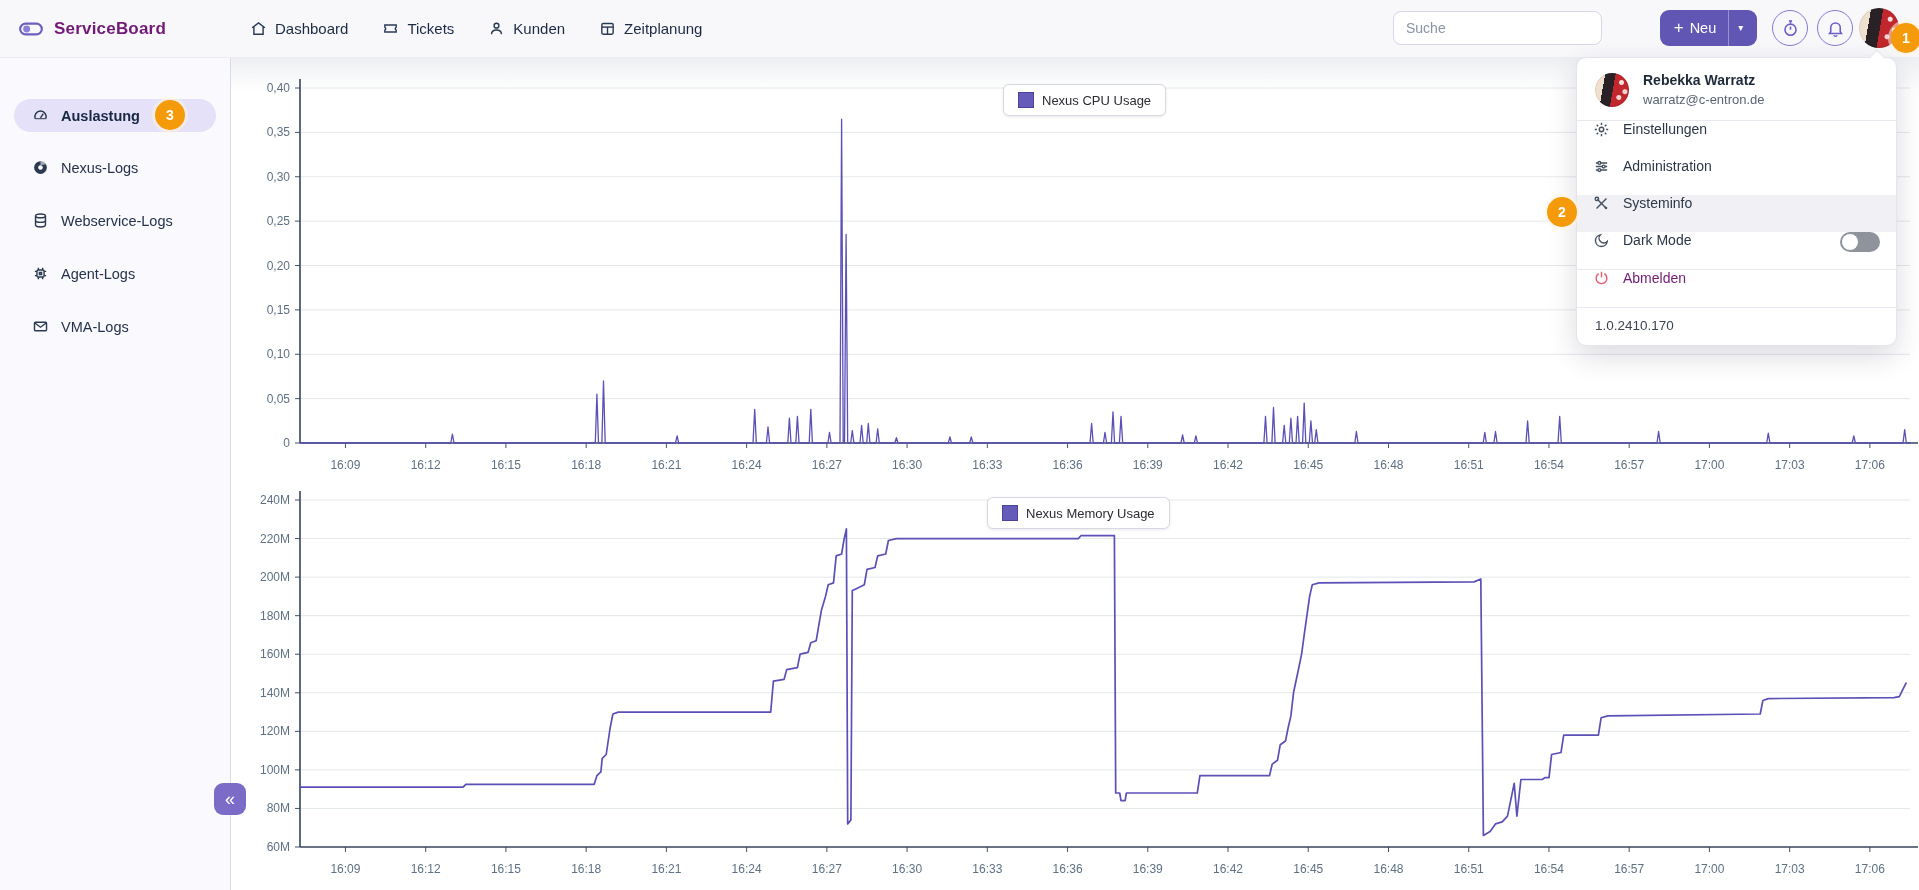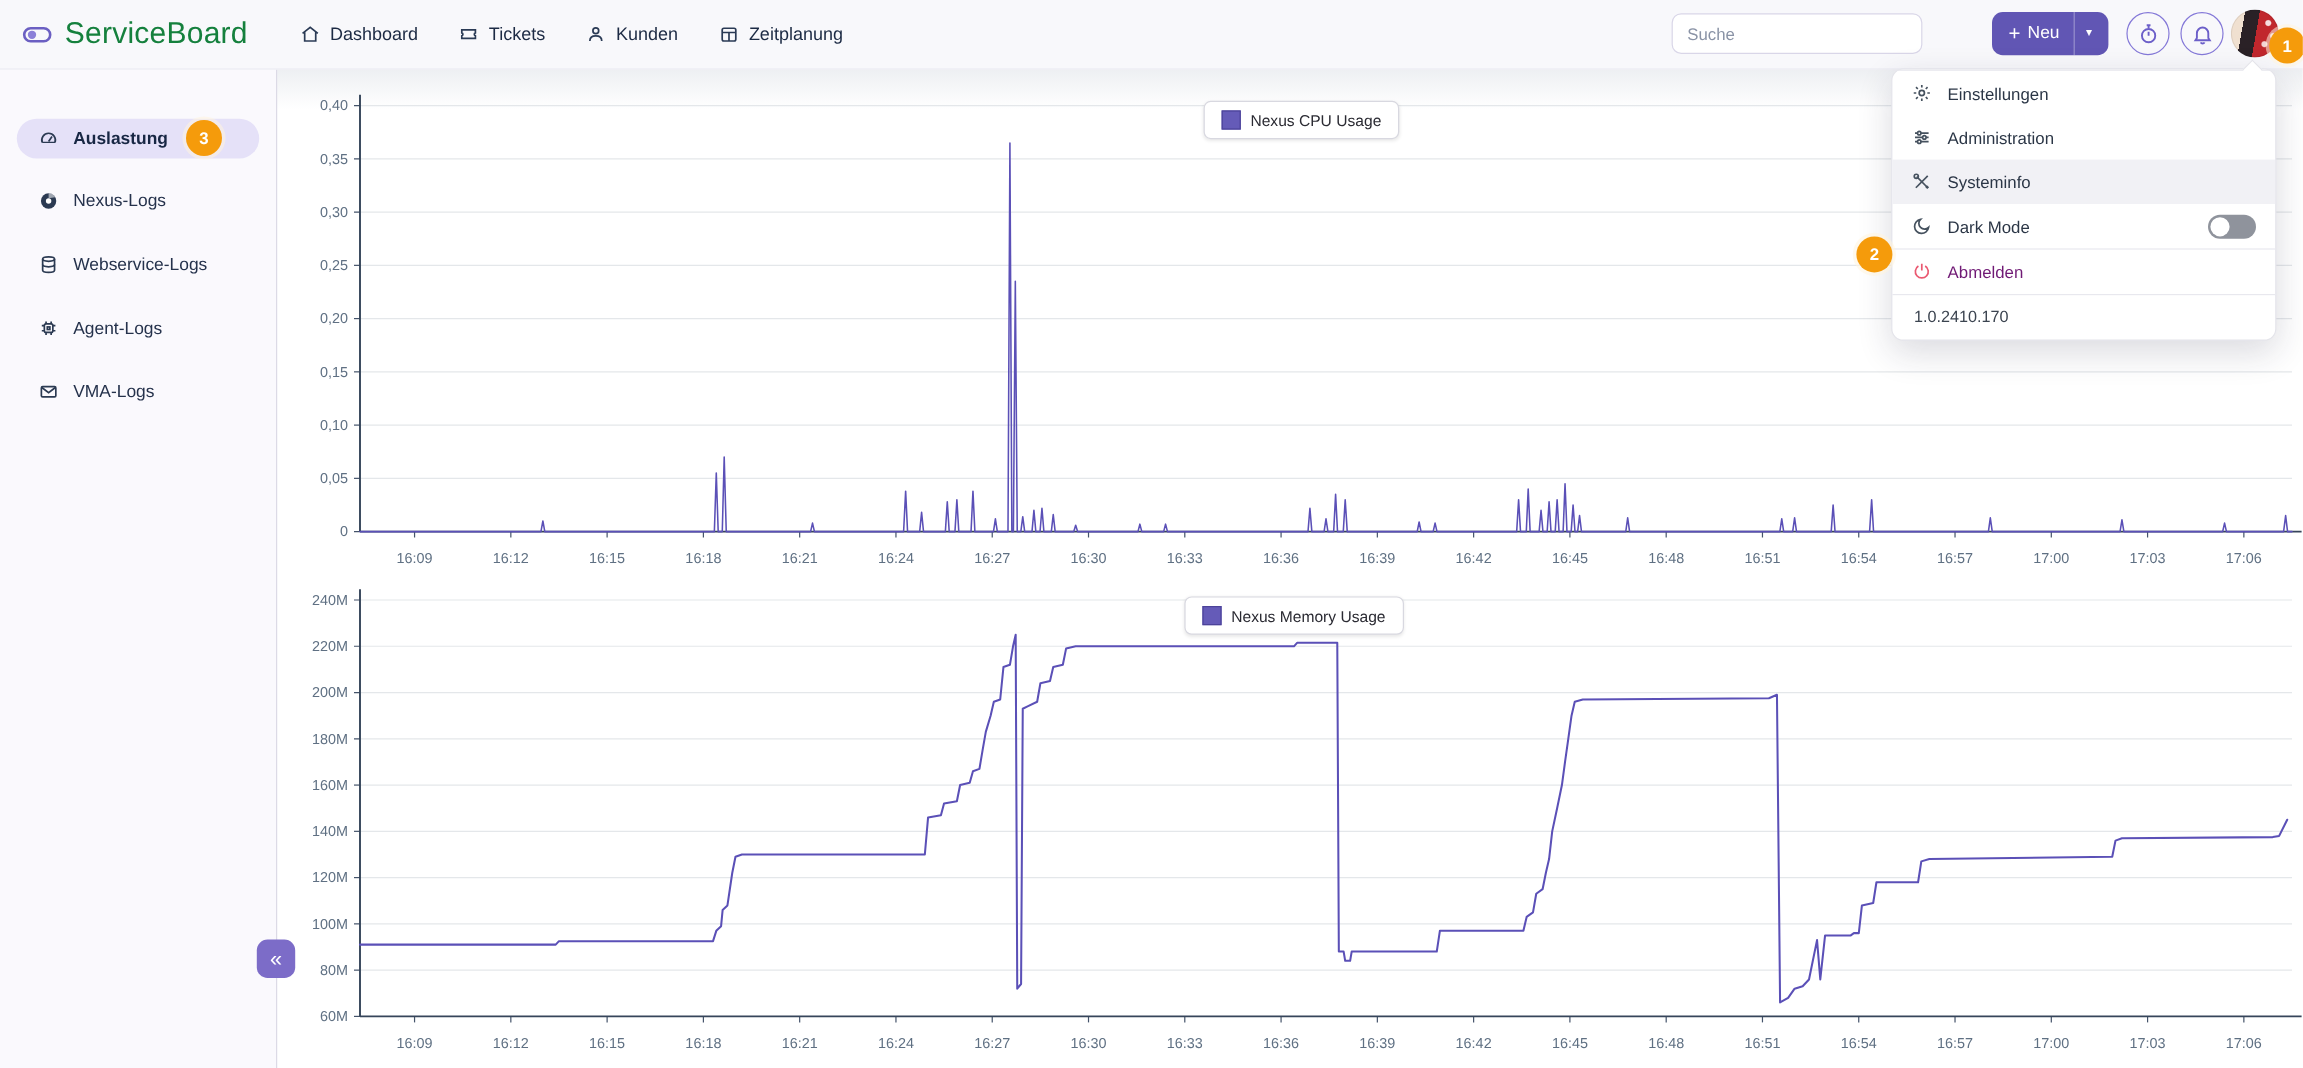--- a/index.html
+++ b/index.html
@@ -3,21 +3,21 @@
 <meta charset="utf-8">
 <style>
   html,body{margin:0;padding:0;}
   body{
     width:1919px;height:890px;position:relative;overflow:hidden;
     font-family:"Liberation Sans",sans-serif;background:#ffffff;color:#1e2a42;
   }
   
   .topbar{position:absolute;left:0;top:0;width:1919px;height:57px;background:#f8f8fb;border-bottom:1px solid #ececf2;z-index:5;}
   .logo{position:absolute;left:18px;top:0;height:57px;display:flex;align-items:center;gap:10px;}
-  .logo-text{font-size:25px;font-weight:400;color:#15803d;letter-spacing:.2px;}
+  .logo-text{font-size:17px;font-weight:700;color:#701a75;letter-spacing:.2px;}
   .mainnav{position:absolute;left:250px;top:0;height:57px;display:flex;align-items:center;gap:34px;}
   .nav-item{display:flex;align-items:center;gap:8px;font-size:15px;color:#1c2a44;cursor:pointer;}
   .nav-item svg{color:#2a3a55;}
   .search{position:absolute;left:1393px;top:11px;width:209px;height:34px;box-sizing:border-box;
     border:1px solid #d9d6e8;border-radius:8px;background:#fff;padding:0 12px;font-size:14px;color:#7f1d1d;outline:none;}
   .search::placeholder{color:#8a93a6;}
   .btn-neu{position:absolute;left:1660px;top:10px;width:97px;height:36px;background:#6156b4;border:none;border-radius:9px;
     color:#fff;font-size:14.5px;display:flex;align-items:center;justify-content:center;gap:6px;cursor:pointer;font-family:inherit;}
   .btn-neu .plus{font-size:17px;font-weight:400;}
   .btn-neu .caret{font-size:10px;margin-left:6px;padding-left:9px;border-left:1px solid rgba(255,255,255,.35);line-height:36px;}
@@ -51,21 +51,21 @@
   
   .usermenu{position:absolute;left:1576px;top:57px;width:321px;background:#fff;border:1px solid #e4e4ea;border-radius:10px;
     box-shadow:0 10px 28px rgba(30,30,60,.16);z-index:10;box-sizing:border-box;}
   .usermenu .notch{position:absolute;top:-6px;left:294px;width:11px;height:11px;background:#fff;
     border-left:1px solid #e4e4ea;border-top:1px solid #e4e4ea;transform:rotate(45deg);}
   .um-head{display:flex;align-items:center;gap:14px;padding:14px 16px 13px 18px;}
   .um-head .avatar{width:34px;height:34px;}
   .um-name{font-size:14px;font-weight:700;color:#1d2838;}
   .um-mail{font-size:13px;color:#5a6472;margin-top:4px;}
   .um-sep{height:1px;background:#e8e8ee;}
-  .um-item{display:flex;align-items:center;gap:13px;padding:0 16px;height:37px;font-size:14px;color:#2b3646;cursor:pointer;}
+  .um-item{display:flex;gap:13px;padding:0 16px;height:37px;font-size:14px;color:#2b3646;cursor:pointer;}
   .um-item svg{color:#46525f;flex:0 0 auto;}
   .um-item.hl{background:#f1f1f5;}
   .um-item.danger{color:#701a75;}
   .um-item.danger svg{color:#ea5971;}
   .um-version{padding:10px 18px 12px 18px;font-size:13.5px;color:#3c4450;}
   .toggle{margin-left:auto;width:40px;height:20px;border-radius:10px;background:#8f939c;position:relative;cursor:pointer;}
   .toggle .knob{position:absolute;left:2px;top:2px;width:16px;height:16px;border-radius:50%;background:#fff;}
   
   .stepbadge{position:absolute;width:30px;height:30px;border-radius:50%;background:#f59b0b;color:#fff;
     font-size:14px;font-weight:700;display:flex;align-items:center;justify-content:center;z-index:12;
@@ -335,20 +335,27 @@
         <rect x="3.5" y="6" width="17" height="12" rx="1.5"></rect>
         <path d="M4 7 l8 6 8-6"></path>
       </svg>
     <span>VMA-Logs</span>
   </div>
 </div>
 <button class="collapse-btn">«</button>
 
 <div class="usermenu">
   <div class="notch"></div>
+  <div class="um-head">
+    <div class="avatar"></div>
+    <div>
+      <div class="um-name">Rebekka Warratz</div>
+      <div class="um-mail">warratz@c-entron.de</div>
+    </div>
+  </div>
   <div class="um-sep"></div>
   <div class="um-item">
     <svg width="17" height="17" viewBox="0 0 24 24" fill="none" stroke="currentColor" stroke-width="2">
         <circle cx="12" cy="12" r="3.1"></circle>
         <path d="M12 2.5v3 M12 18.5v3 M2.5 12h3 M18.5 12h3 M5.2 5.2l2.1 2.1 M16.7 16.7l2.1 2.1 M18.8 5.2l-2.1 2.1 M7.3 16.7l-2.1 2.1"></path>
       </svg>
     <span>Einstellungen</span>
   </div>
   <div class="um-item">
     <svg width="17" height="17" viewBox="0 0 24 24" fill="none" stroke="currentColor" stroke-width="2">

